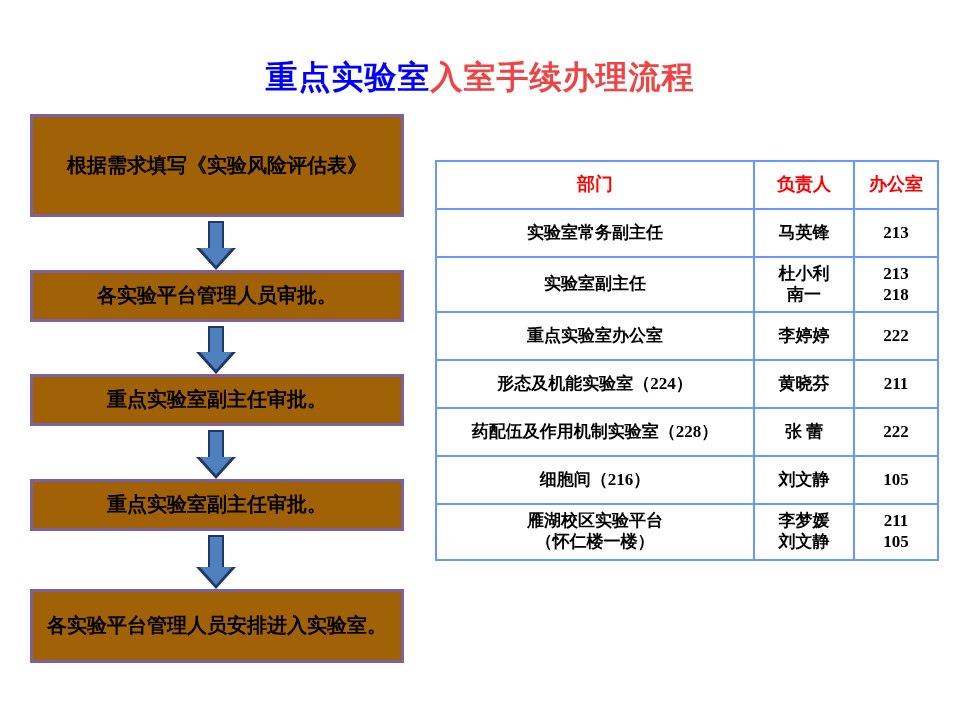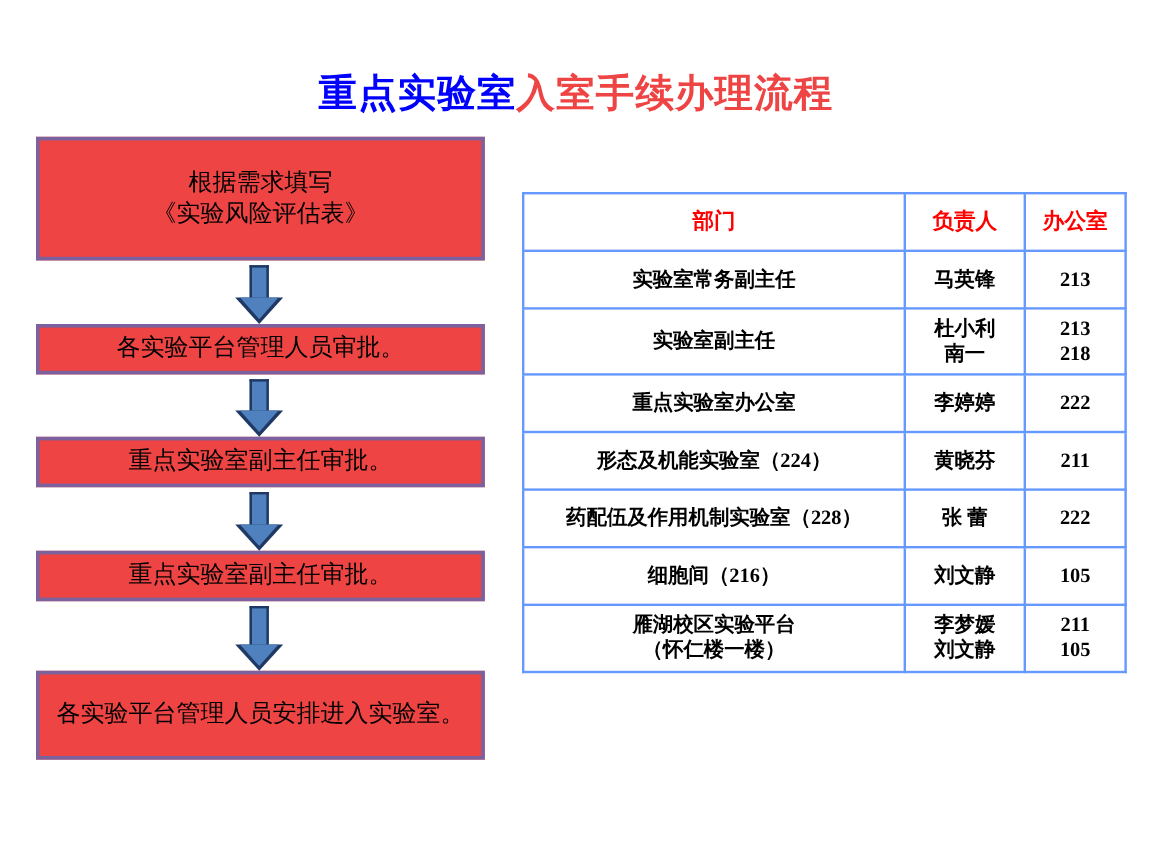--- a/index.html
+++ b/index.html
@@ -36,36 +36,36 @@
   #flow-column {
     position: absolute;
     left: 30px;
     top: 114px;
     width: 374px;
   }
 
   .flow-box {
     box-sizing: border-box;
     border: 3px solid #7B629E;
-    background: #ef4444;
+    background: #a16207;
     text-align: center;
-    font-weight: normal;
+    font-weight: bold;
     font-size: 20px;
     line-height: 1.28;
     color: #000000;
     display: flex;
-    flex-direction: column;
+    flex-direction: row;
     align-items: center;
     justify-content: center;
     padding: 4px 8px;
   }
   .flow-box .line { display: block; white-space: nowrap; }
 
   .flow-box.box-start { height: 103px; }
-  .flow-box.box-step  { height: 42px; }
+  .flow-box.box-step  { height: 52px; }
   .flow-box.box-end   { height: 74px; }
   .flow-box.box-end .line { white-space: normal; }
 
   
   .flow-arrow {
     width: 374px;
     display: flex;
     justify-content: center;
     align-items: center;
   }

